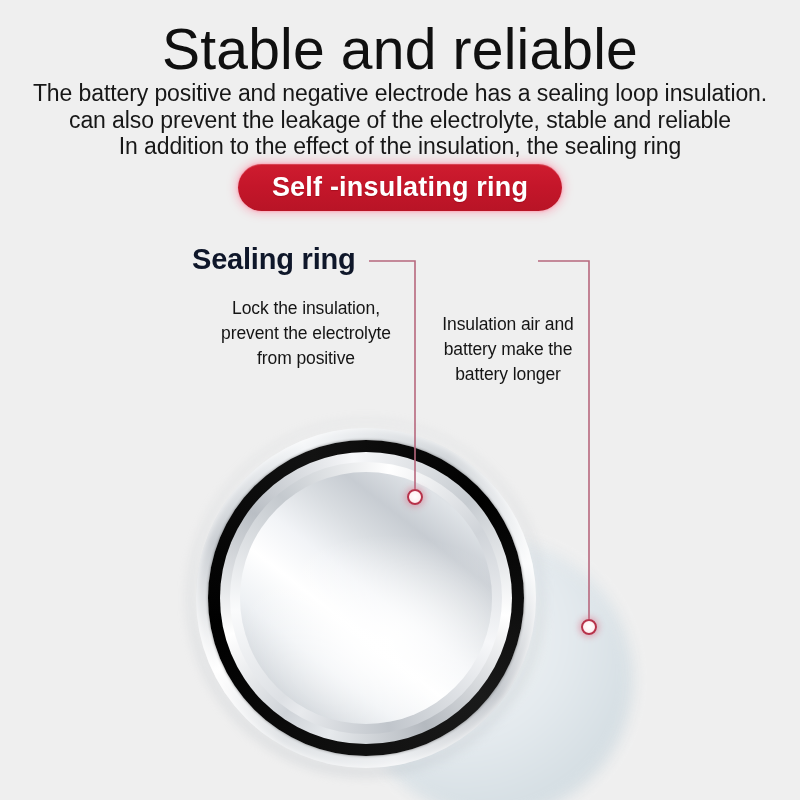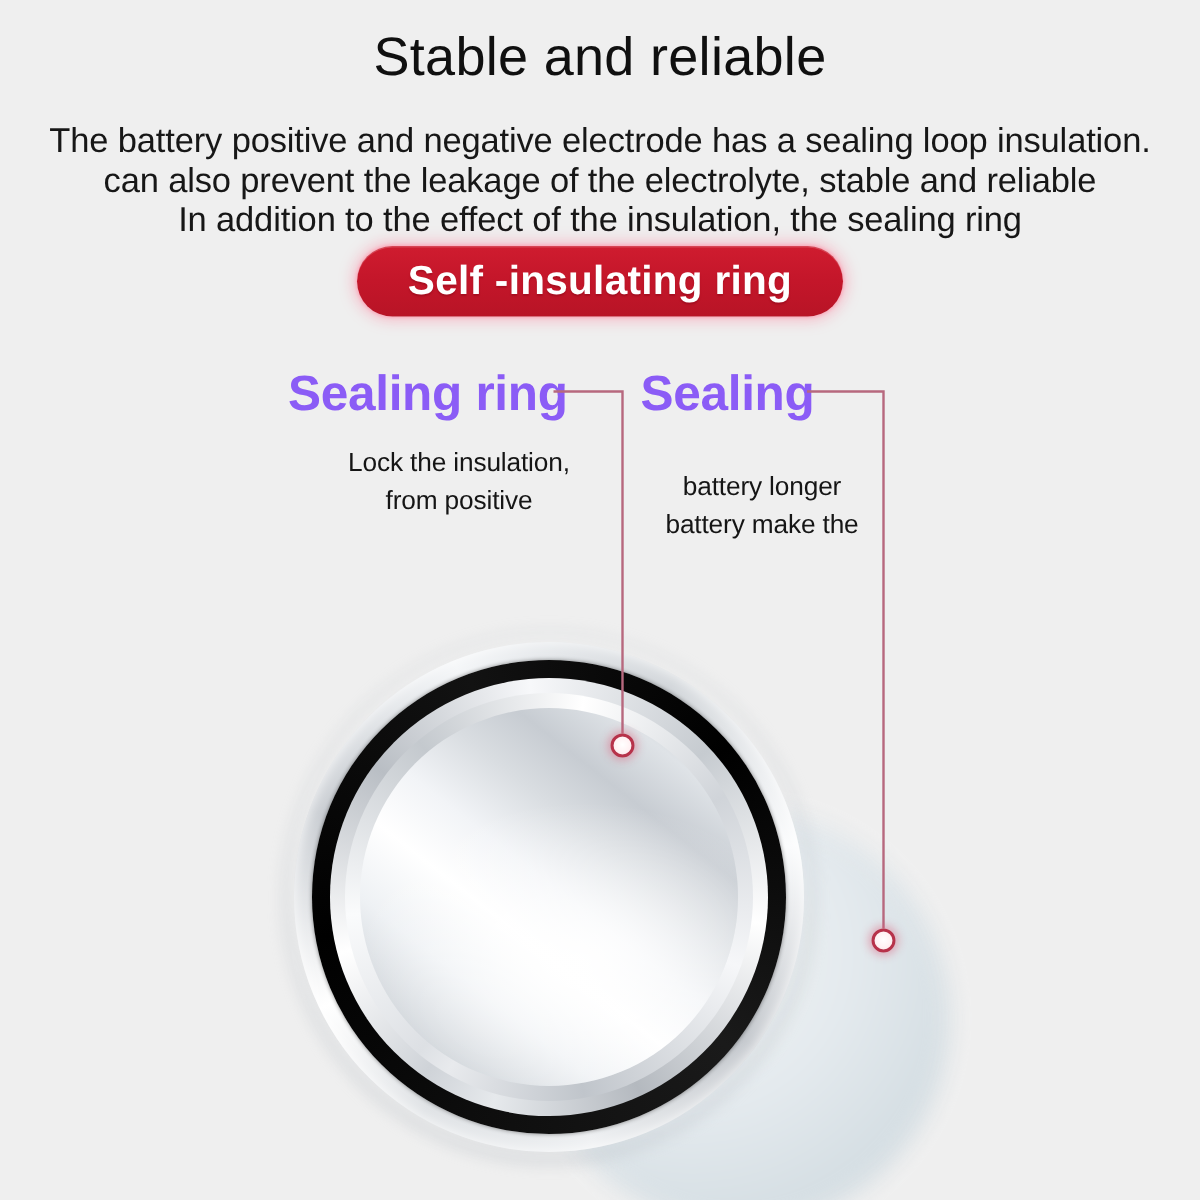--- a/index.html
+++ b/index.html
@@ -15,21 +15,21 @@
     position:relative;
     width:800px; height:800px;
     background:#efefef;
   }
 
   
   .page-title {
     position:absolute;
     top:18px; left:0; width:800px;
     text-align:center;
-    font-size:36px;
+    font-size:57px;
     font-weight:400;
     color:#101010;
     letter-spacing:0.2px;
     line-height:1.12;
   }
 
   .intro-block {
     position:absolute;
     top:80px; left:0; width:800px;
     text-align:center;
@@ -66,23 +66,23 @@
     font-weight:700;
     color:#ffffff;
     letter-spacing:0.2px;
     white-space:nowrap;
     text-shadow:0 1px 1px rgba(120,0,16,0.35);
   }
 
   
   .callout-heading {
     position:absolute;
-    font-size:33px;
+    font-size:29px;
     font-weight:700;
-    color:#8b5cf6;
+    color:#0f172a;
     white-space:nowrap;
     letter-spacing:-0.2px;
   }
   #heading-sealing-ring { left:192px; top:243px; }
   #heading-sealing      { left:427px; top:243px; }
 
   
   .callout-body {
     position:absolute;
     text-align:center;
@@ -261,30 +261,31 @@
   </div>
 
   <div class="badge-wrap">
     <div class="badge">
       <span class="badge-label">Self -insulating ring</span>
     </div>
   </div>
 
   <div class="callout-heading" id="heading-sealing-ring">Sealing ring</div>
 
-  <div class="callout-heading" id="heading-sealing">Sealing</div>
 
   <div class="callout-body" id="body-sealing-ring">
     <div>Lock the insulation,</div>
+    <div>prevent the electrolyte</div>
     <div>from positive</div>
   </div>
 
   <div class="callout-body" id="body-sealing">
+    <div>Insulation air and</div>
+    <div>battery make the</div>
     <div>battery longer</div>
-    <div>battery make the</div>
   </div>
 
   <div class="battery-stage">
 
     <div class="battery-rear"></div>
 
     <div class="battery-front">
       <div class="cell-halo"></div>
       <div class="cell-rim"></div>
       <div class="cell-seal"></div>

